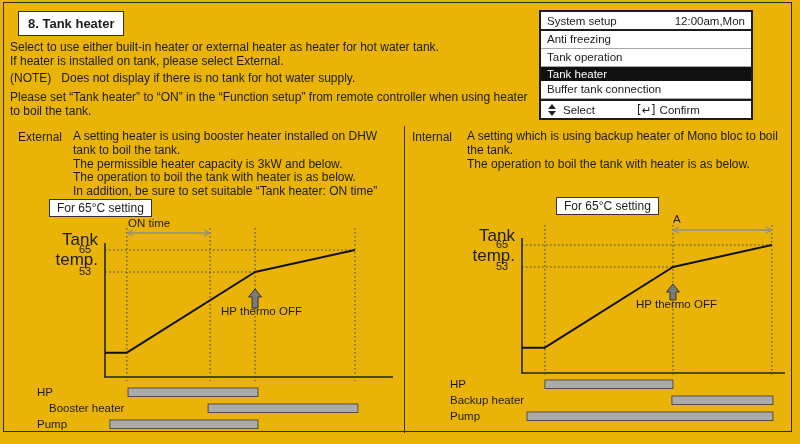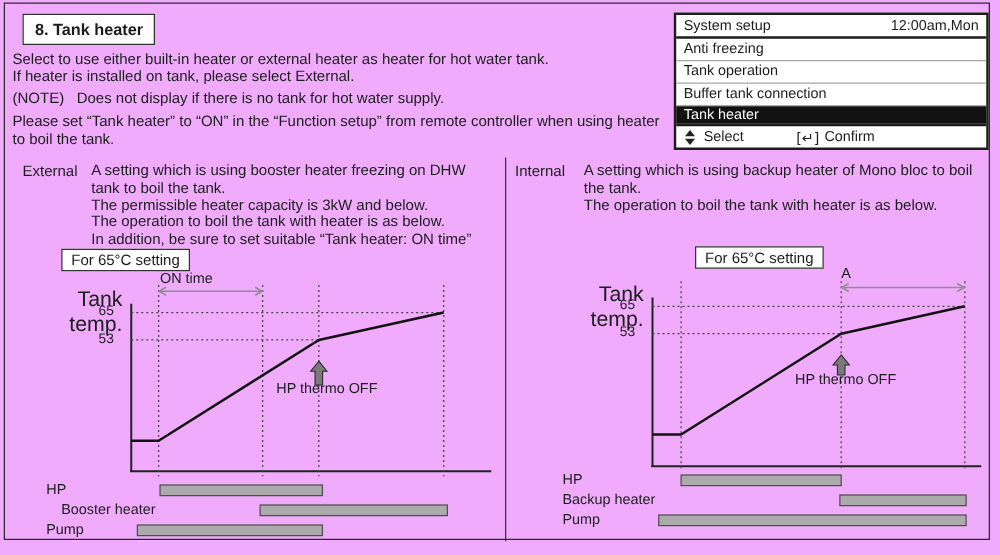--- a/index.html
+++ b/index.html
@@ -1,30 +1,30 @@
 <!DOCTYPE html>
 <html style="--ink: #1c1c1c; --bar-fill: #ababab; --bar-border: #4f4f4f; --gray-arrow: #8f8f8f; --event-arrow-fill: #7a7a7a; --menu-highlight-bg: #111111; --menu-highlight-text: #ffffff;"><head>
 <meta charset="utf-8">
 <style>
   *{margin:0;padding:0;box-sizing:border-box}
   html,body{background:#fff}
-  #page{position:relative;width:800px;height:444px;background:#f0abfc;overflow:hidden;
+  #page{position:relative;width:800px;height:444px;background:#eab308;overflow:hidden;
         font-family:"Liberation Sans","DejaVu Sans",sans-serif;color:var(--ink,#1c1c1c)}
   .abs{position:absolute}
   #page-border{left:3px;top:2px;width:789px;height:430px;border:1.5px solid #2b2b2b}
   
   #sec-box{left:18px;top:11px;padding:4px 9px;border:1.5px solid #333;font-size:13px;font-weight:bold;background:#fff}
   #init-box{left:143px;top:11px;padding:4px 9px;border:1.2px solid #555;font-size:12.5px;background:#fff}
   
   .para{left:10px;width:525px;font-size:12px;line-height:13.5px}
   #intro1{top:41px}#intro2{top:55px}
   #note{top:72px;white-space:pre-wrap}
   #instruction{top:91px}
   
-  #menu{left:539px;top:10px;width:252px;height:110px;border:2px solid #1c1c1c;background:#fff;display:flex;flex-direction:column;font-size:11.5px}
+  #menu{left:539px;top:10px;width:214px;height:110px;border:2px solid #1c1c1c;background:#fff;display:flex;flex-direction:column;font-size:11.5px}
   #menu-header{height:19px;display:flex;justify-content:space-between;align-items:center;padding:0 6px;border-bottom:2px solid #1c1c1c}
   .menu-item{height:18px;line-height:17px;padding-left:6px;border-bottom:1px solid #a8a8a8}
   .menu-item.selected{height:14px;line-height:14px;border-bottom:none;background:var(--menu-highlight-bg,#111);color:var(--menu-highlight-text,#fff)}
   #menu-footer{height:19px;border-top:2px solid #1c1c1c;display:flex;align-items:center;padding:0 7px;margin-top:auto}
   .updown{display:inline-flex;flex-direction:column;margin-right:7px}
   .tri-up{width:0;height:0;border-left:4px solid transparent;border-right:4px solid transparent;border-bottom:5px solid #222;margin-bottom:2px}
   .tri-down{width:0;height:0;border-left:4px solid transparent;border-right:4px solid transparent;border-top:5px solid #222}
   .confirm-key{margin-left:42px;margin-right:4px;font-family:"DejaVu Sans",sans-serif}
   
   #divider{left:404px;top:126px;width:1px;height:307px;background:#333}
@@ -72,38 +72,38 @@
   <div id="note" class="abs para">(NOTE)   Does not display if there is no tank for hot water supply.</div>
   <div id="instruction" class="abs para">Please set “Tank heater” to “ON” in the “Function setup” from remote controller when using heater to boil the tank.</div>
 
   <div id="menu" class="abs">
     <div id="menu-header">
       <span>System setup</span>
       <span>12:00am,Mon</span>
     </div>
     <div class="menu-item">Anti freezing</div>
     <div class="menu-item">Tank operation</div>
+    <div class="menu-item selected">Tank heater</div>
     <div class="menu-item">Buffer tank connection</div>
-    <div class="menu-item selected">Tank heater</div>
     <div id="menu-footer">
       <span class="updown">
           <span class="tri-up"></span>
           <span class="tri-down"></span>
         </span>
       <span>Select</span>
       <span class="confirm-key">[↵]</span>
       <span>Confirm</span>
     </div>
   </div>
 
   <div id="divider" class="abs"></div>
 
   <div id="ext-label" class="abs col-label">External</div>
   <div id="ext-desc" class="abs col-desc">
-    <div>A setting which is using booster heater freezing on DHW tank to boil the tank.</div>
+    <div>A setting heater is using booster heater installed on DHW tank to boil the tank.</div>
     <div>The permissible heater capacity is 3kW and below.</div>
     <div>The operation to boil the tank with heater is as below.</div>
     <div>In addition, be sure to set suitable “Tank heater: ON time”</div>
   </div>
 
   <div id="int-label" class="abs col-label">Internal</div>
   <div id="int-desc" class="abs col-desc">
     <div>A setting which is using backup heater of Mono bloc to boil the tank.</div>
     <div>The operation to boil the tank with heater is as below.</div>
   </div>

